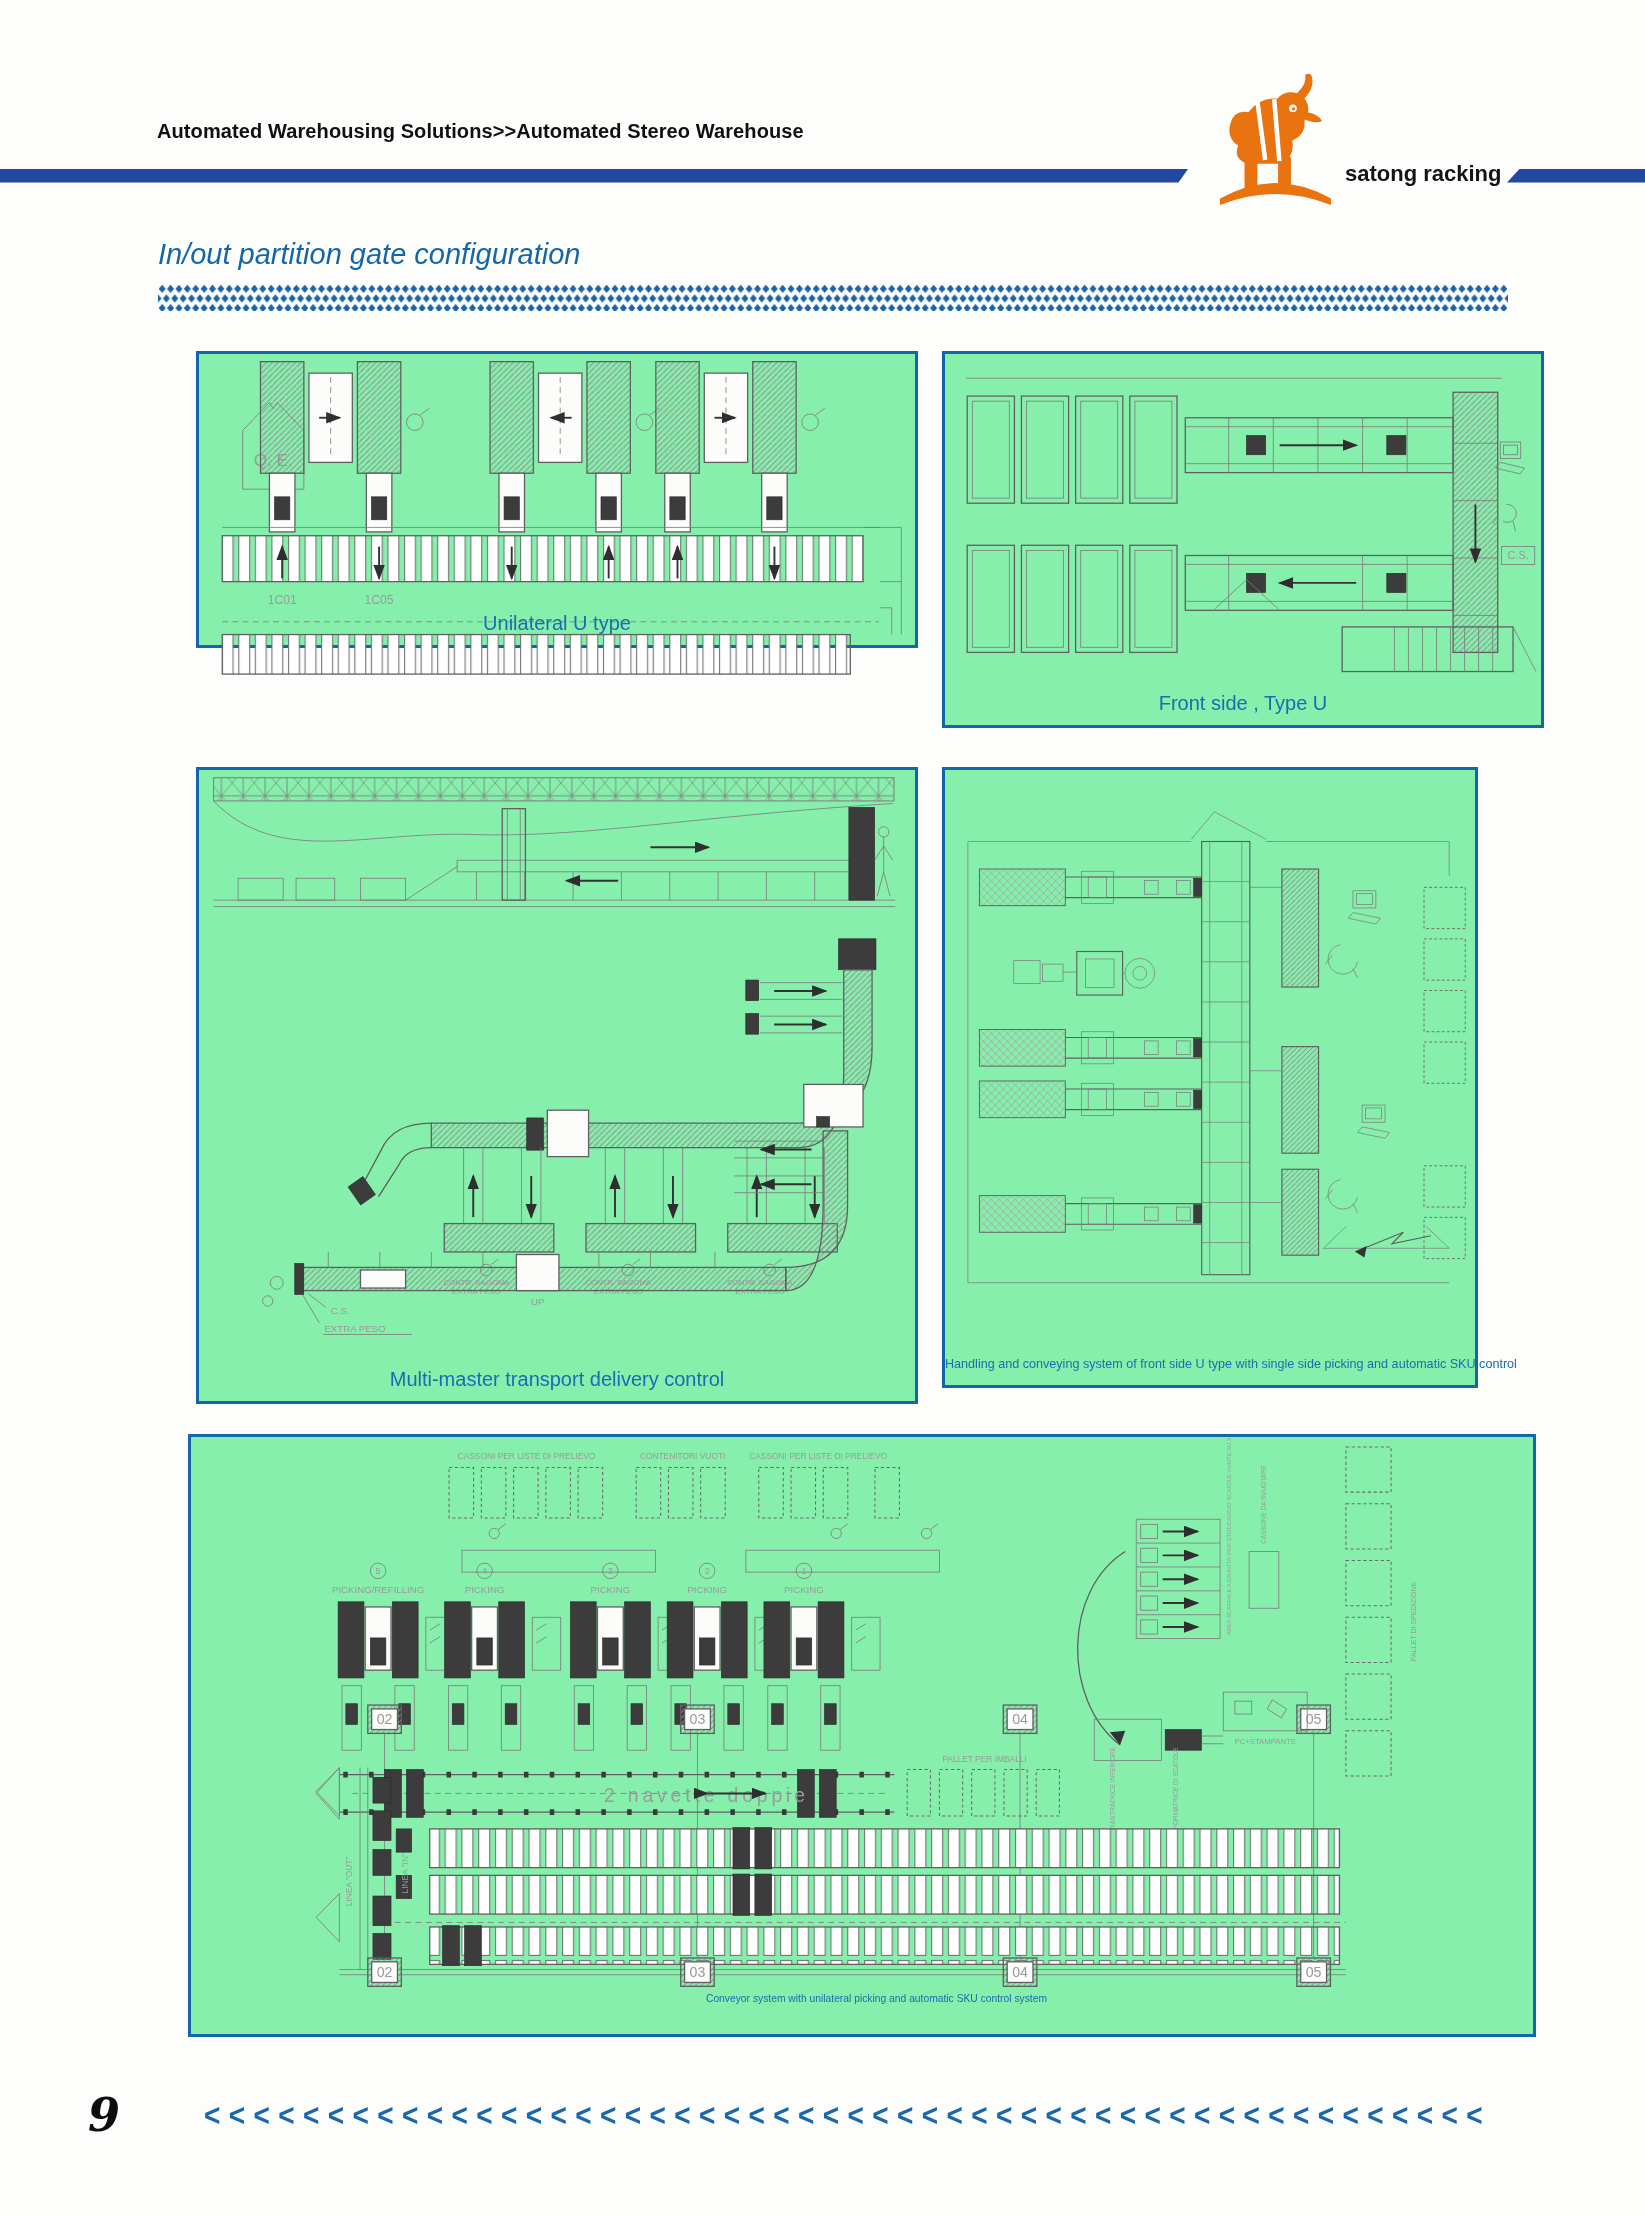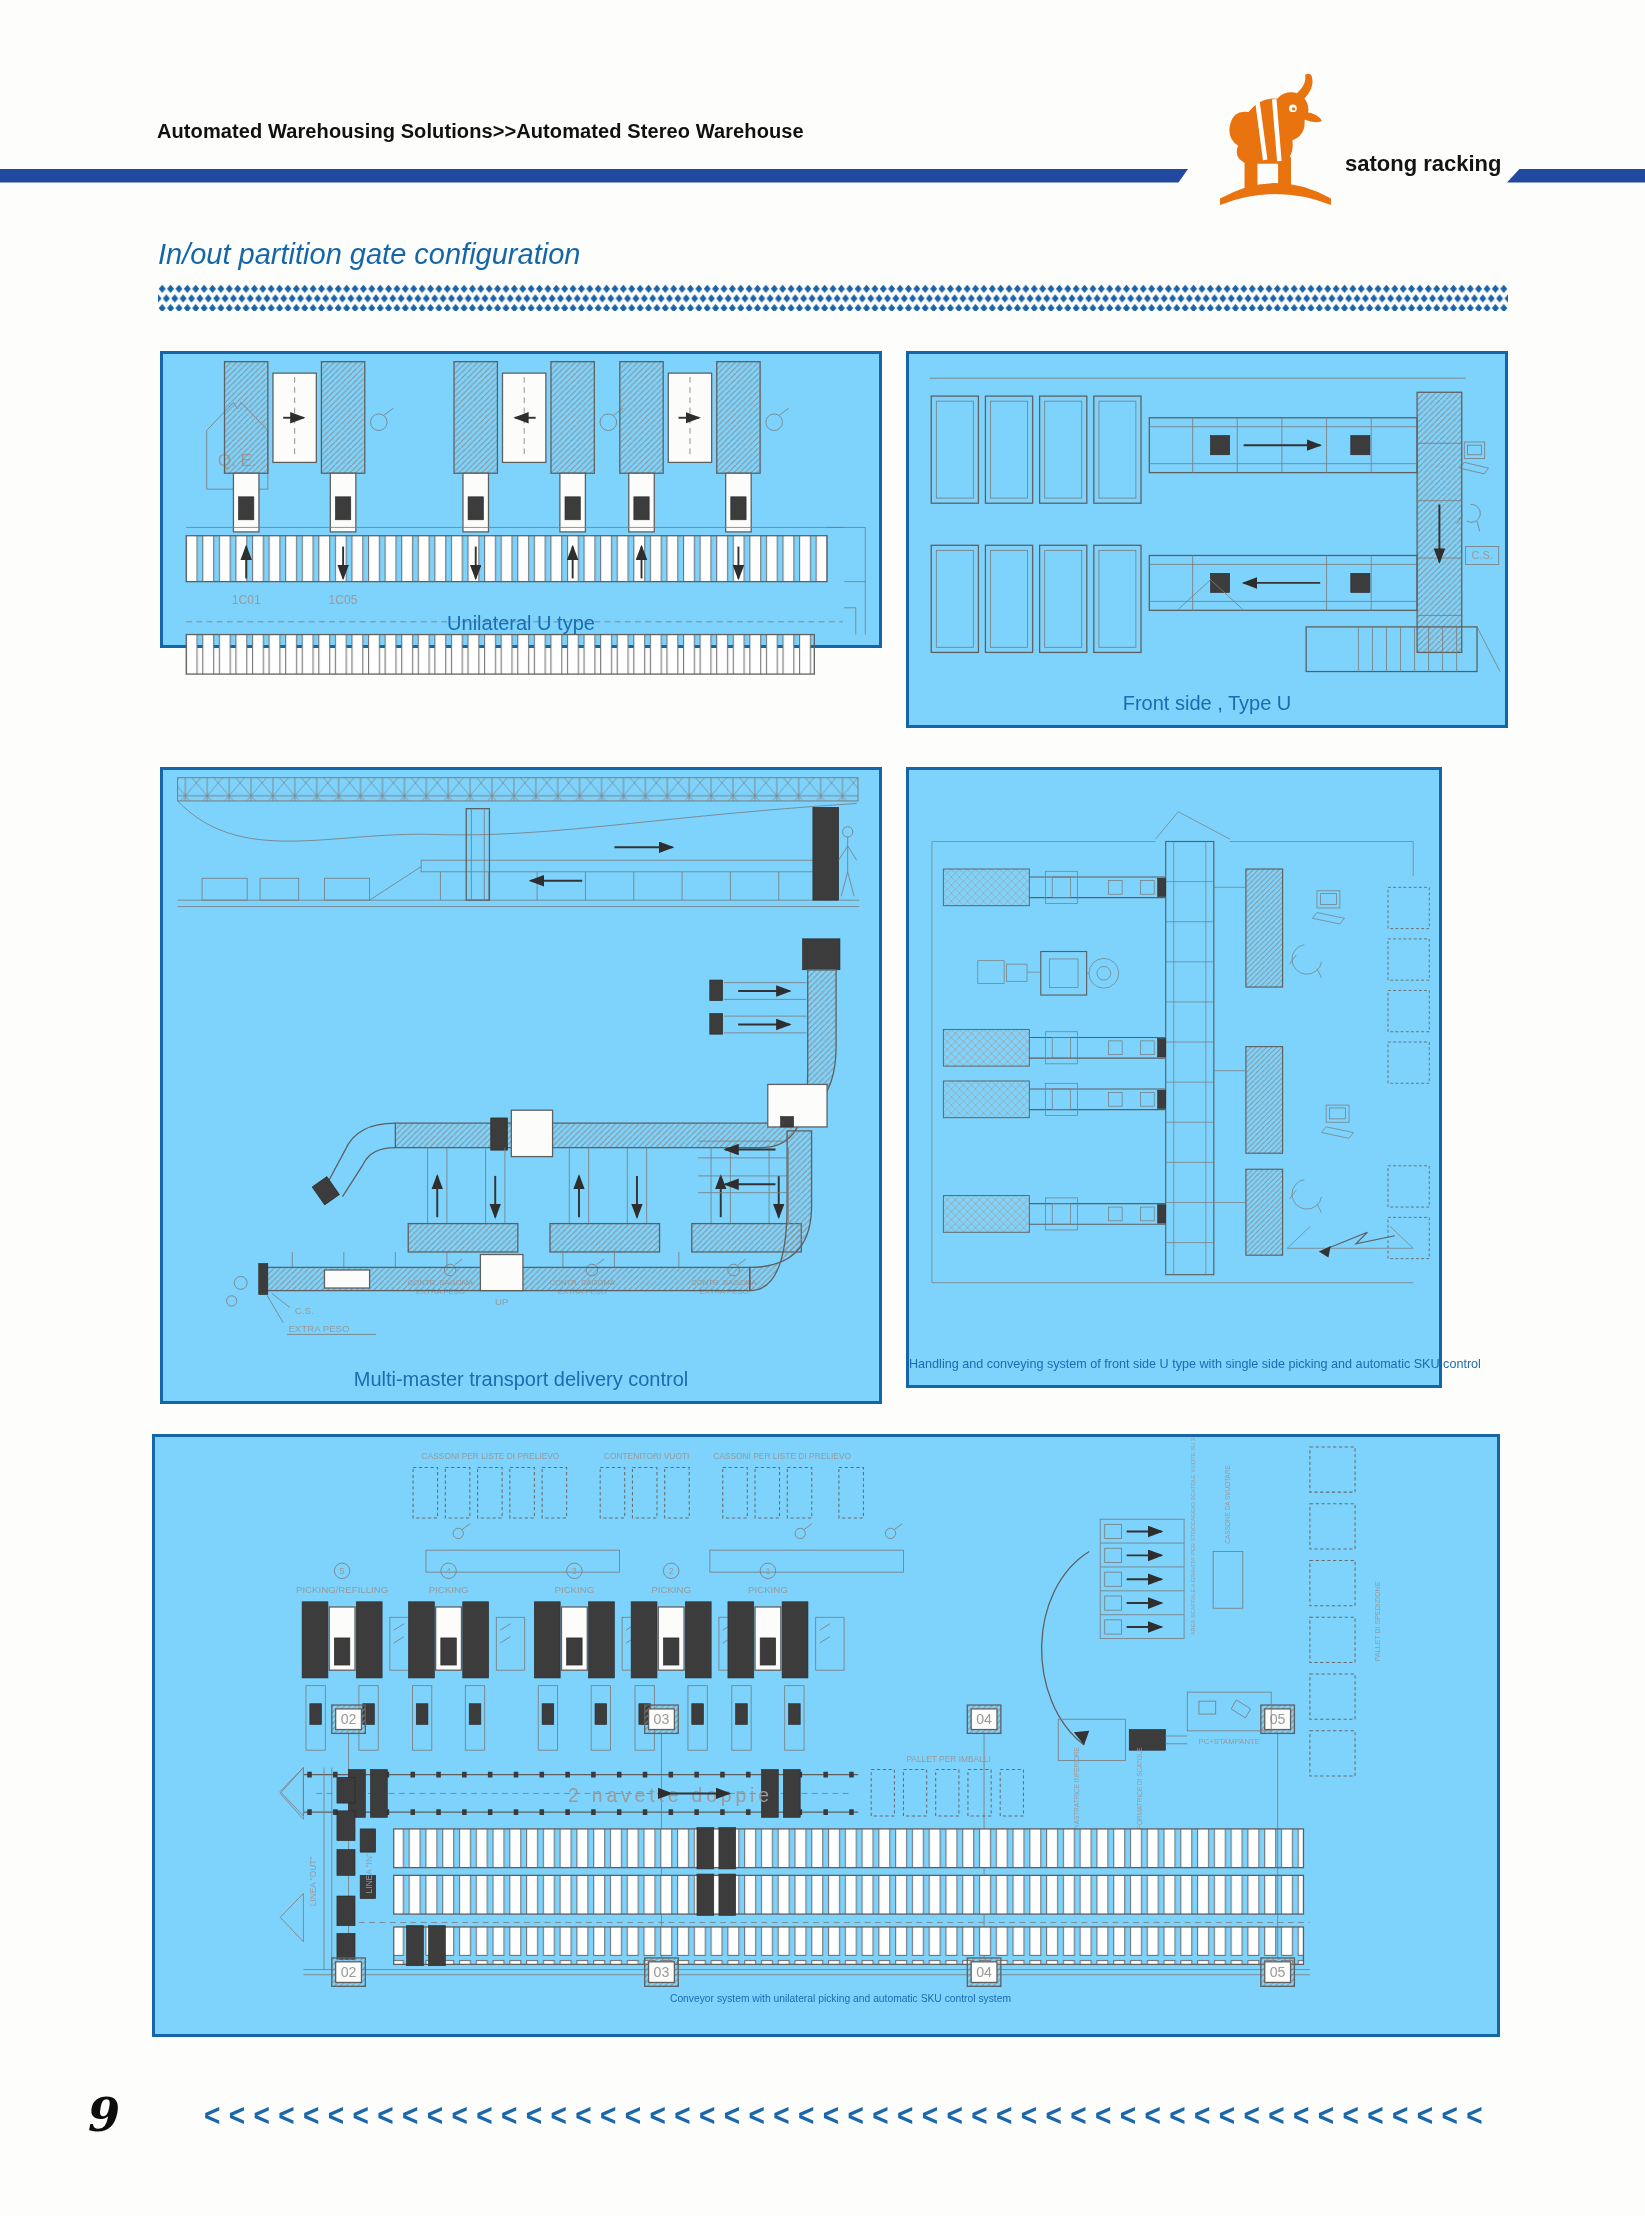--- a/index.html
+++ b/index.html
@@ -4,26 +4,26 @@
 <style>
   html,body{margin:0;padding:0;}
   body{width:1645px;height:2216px;background:#fdfdfc;position:relative;
        font-family:"Liberation Sans",sans-serif;overflow:hidden;}
   .abs{position:absolute;}
   
   .breadcrumb{left:157px;top:120px;font-size:20px;font-weight:bold;color:#101010;letter-spacing:0.1px;}
   .bar{top:169px;height:13.5px;background:#2149a0;}
   .bar-left{left:0;width:1188px;clip-path:polygon(0 0,100% 0,99.2% 100%,0 100%);}
   .bar-right{left:1507px;width:138px;clip-path:polygon(9% 0,100% 0,100% 100%,0 100%);}
-  .brand{left:1345px;top:151px;font-size:22px;font-weight:bold;color:#141414;}
+  .brand{left:1345px;top:161px;font-size:22px;font-weight:bold;color:#141414;}
   
   .page-title{left:158px;top:208px;font-size:29px;font-style:italic;color:#1566a9;margin-top:30px;}
   .band{left:158px;top:284px;width:1350px;height:27px;}
   
-  .panel{position:absolute;border:3.2px solid #1566a9;background:#7dd3fc;box-sizing:border-box;}
+  .panel{position:absolute;border:3.2px solid #1566a9;background:#86efac;box-sizing:border-box;margin-left:36px;}
   .caption{position:absolute;left:0;right:0;text-align:center;color:#1b6cb0;white-space:nowrap;}
   .cap-lg{font-size:20px;bottom:10.3px;}
   .cap-sm{font-size:12.6px;bottom:14px;}
   .cap-xs{font-size:10.3px;bottom:30px;padding-left:29px;}
   .diag{position:absolute;left:0;top:0;width:100%;}
   
   .pageno{left:88px;top:2088px;font-size:46px;font-weight:bold;font-style:italic;
           font-family:"DejaVu Serif",serif;color:#0d0d0d;}
   .chevrons{left:204px;top:2100px;width:1348px;font-size:28px;font-weight:bold;color:#1b67ab;
             letter-spacing:8.4px;white-space:nowrap;overflow:hidden;transform:scaleY(1.15);}

